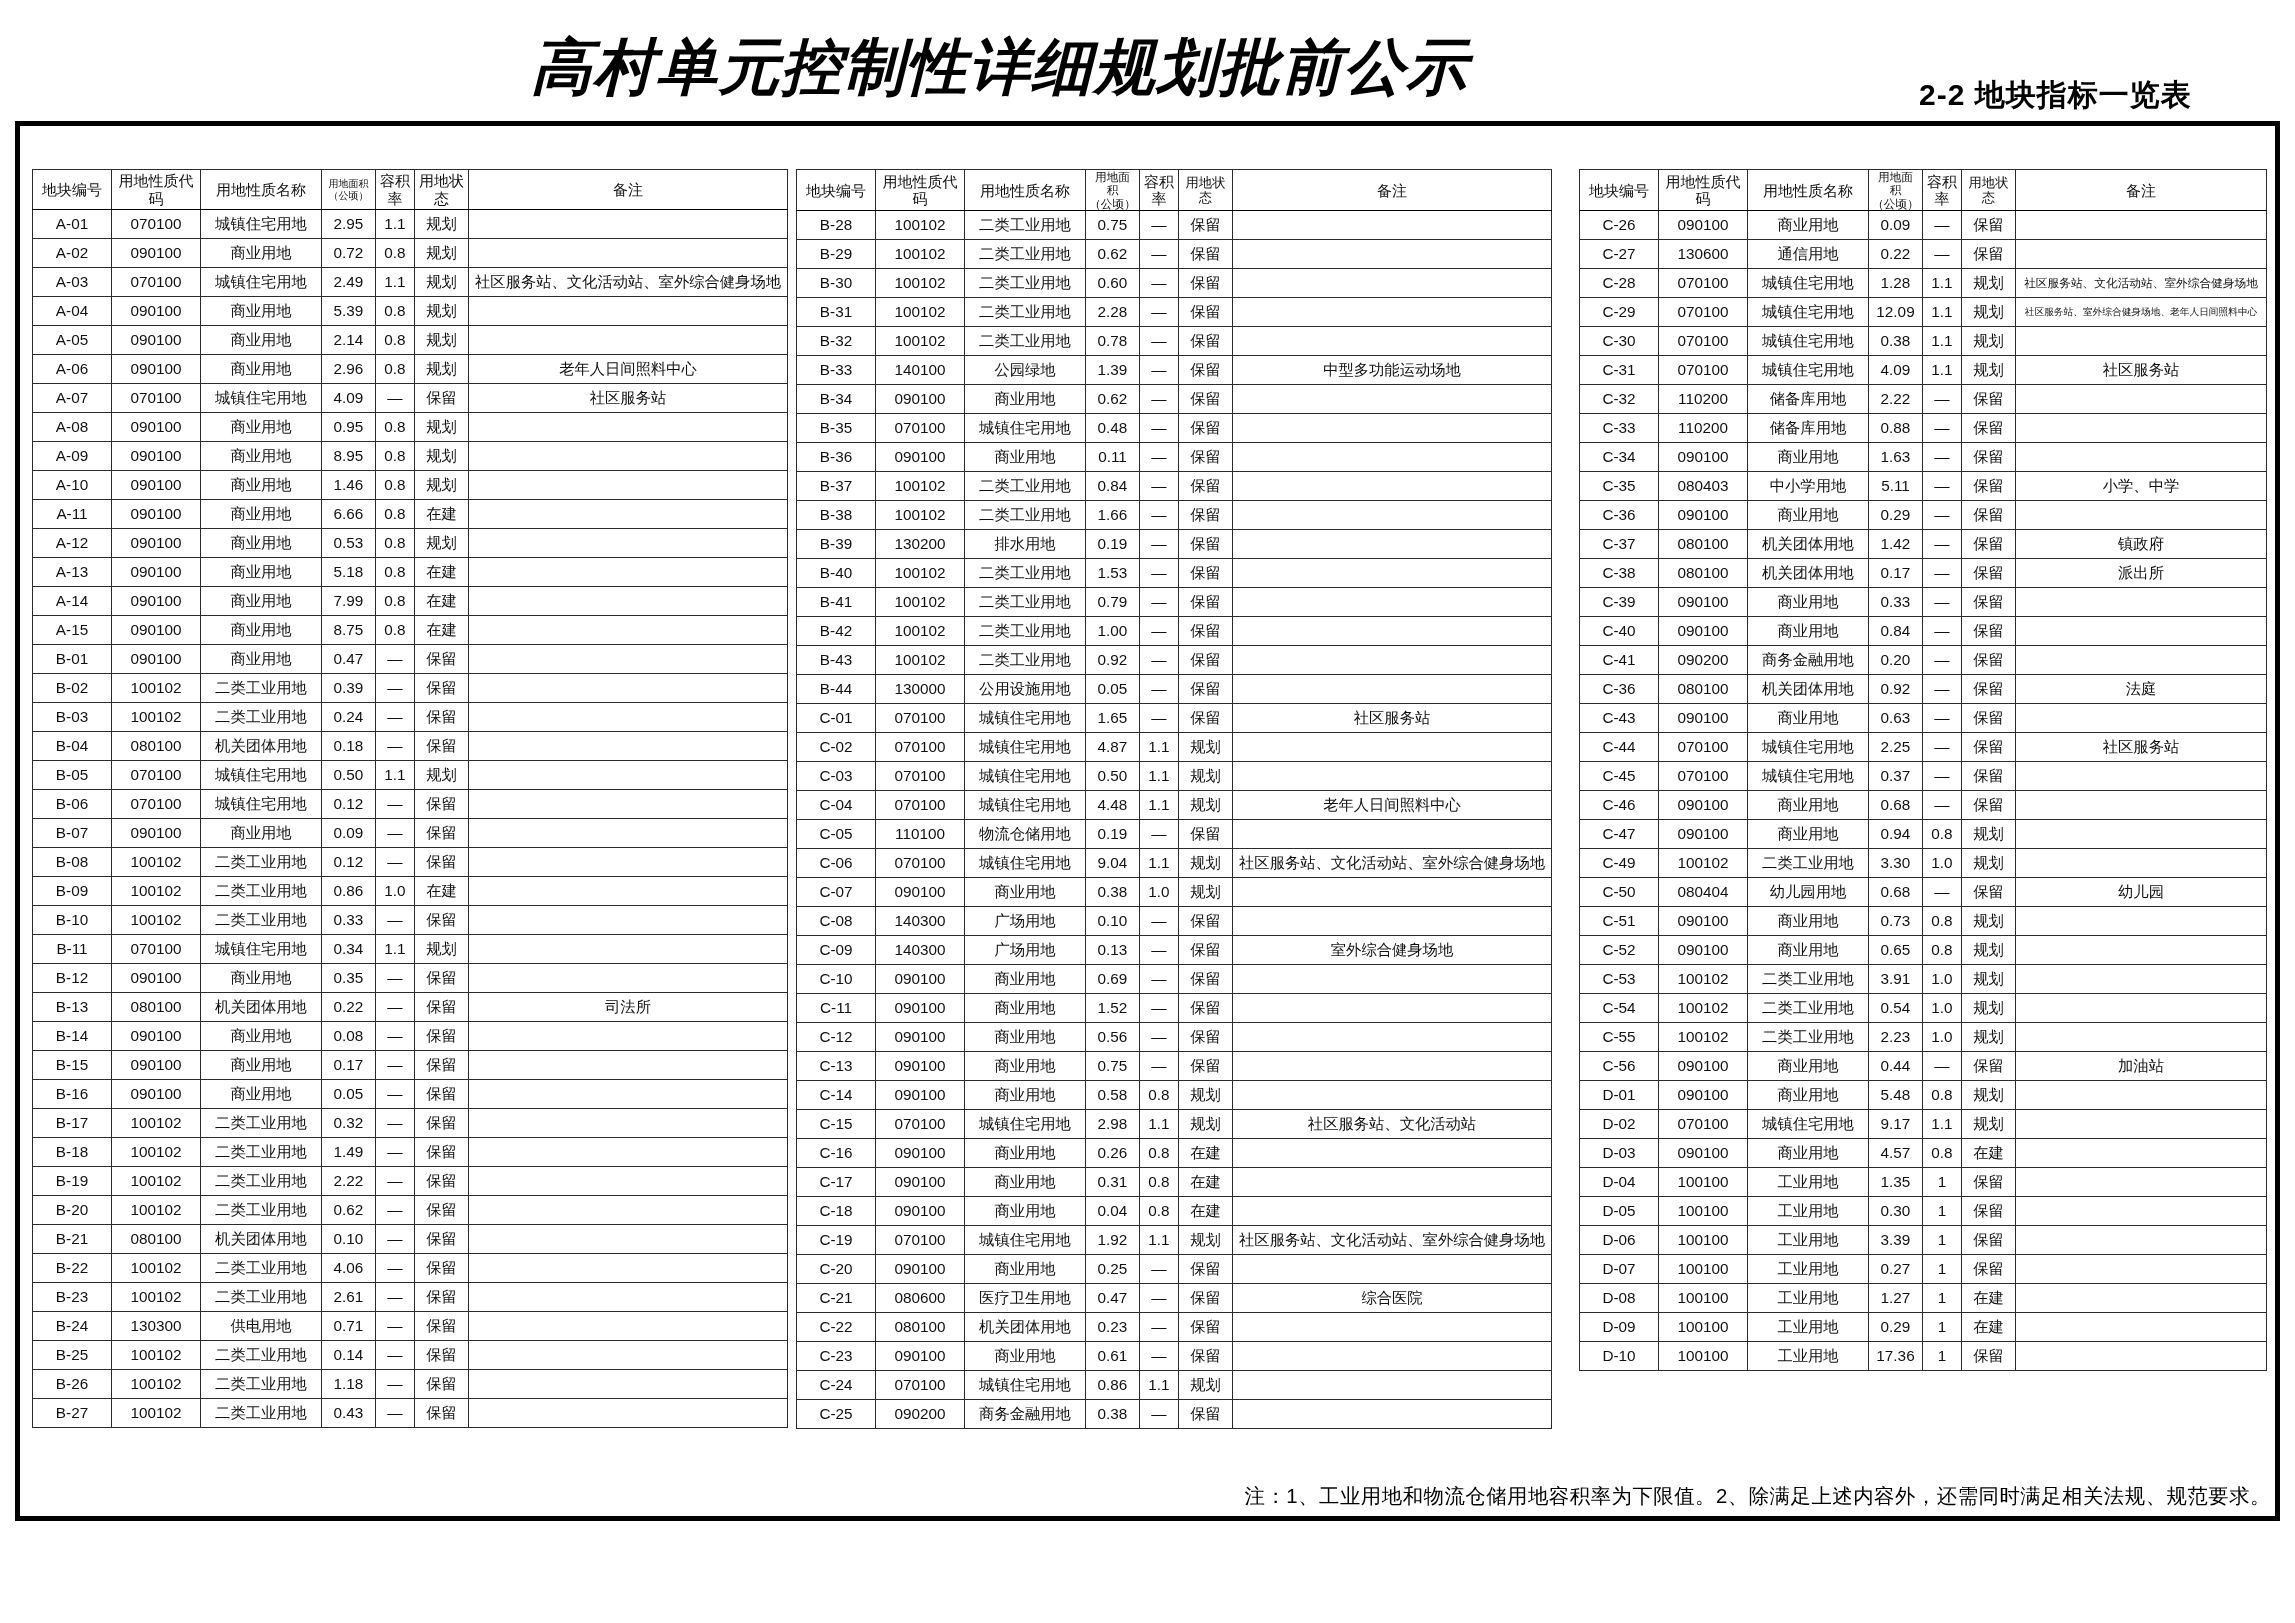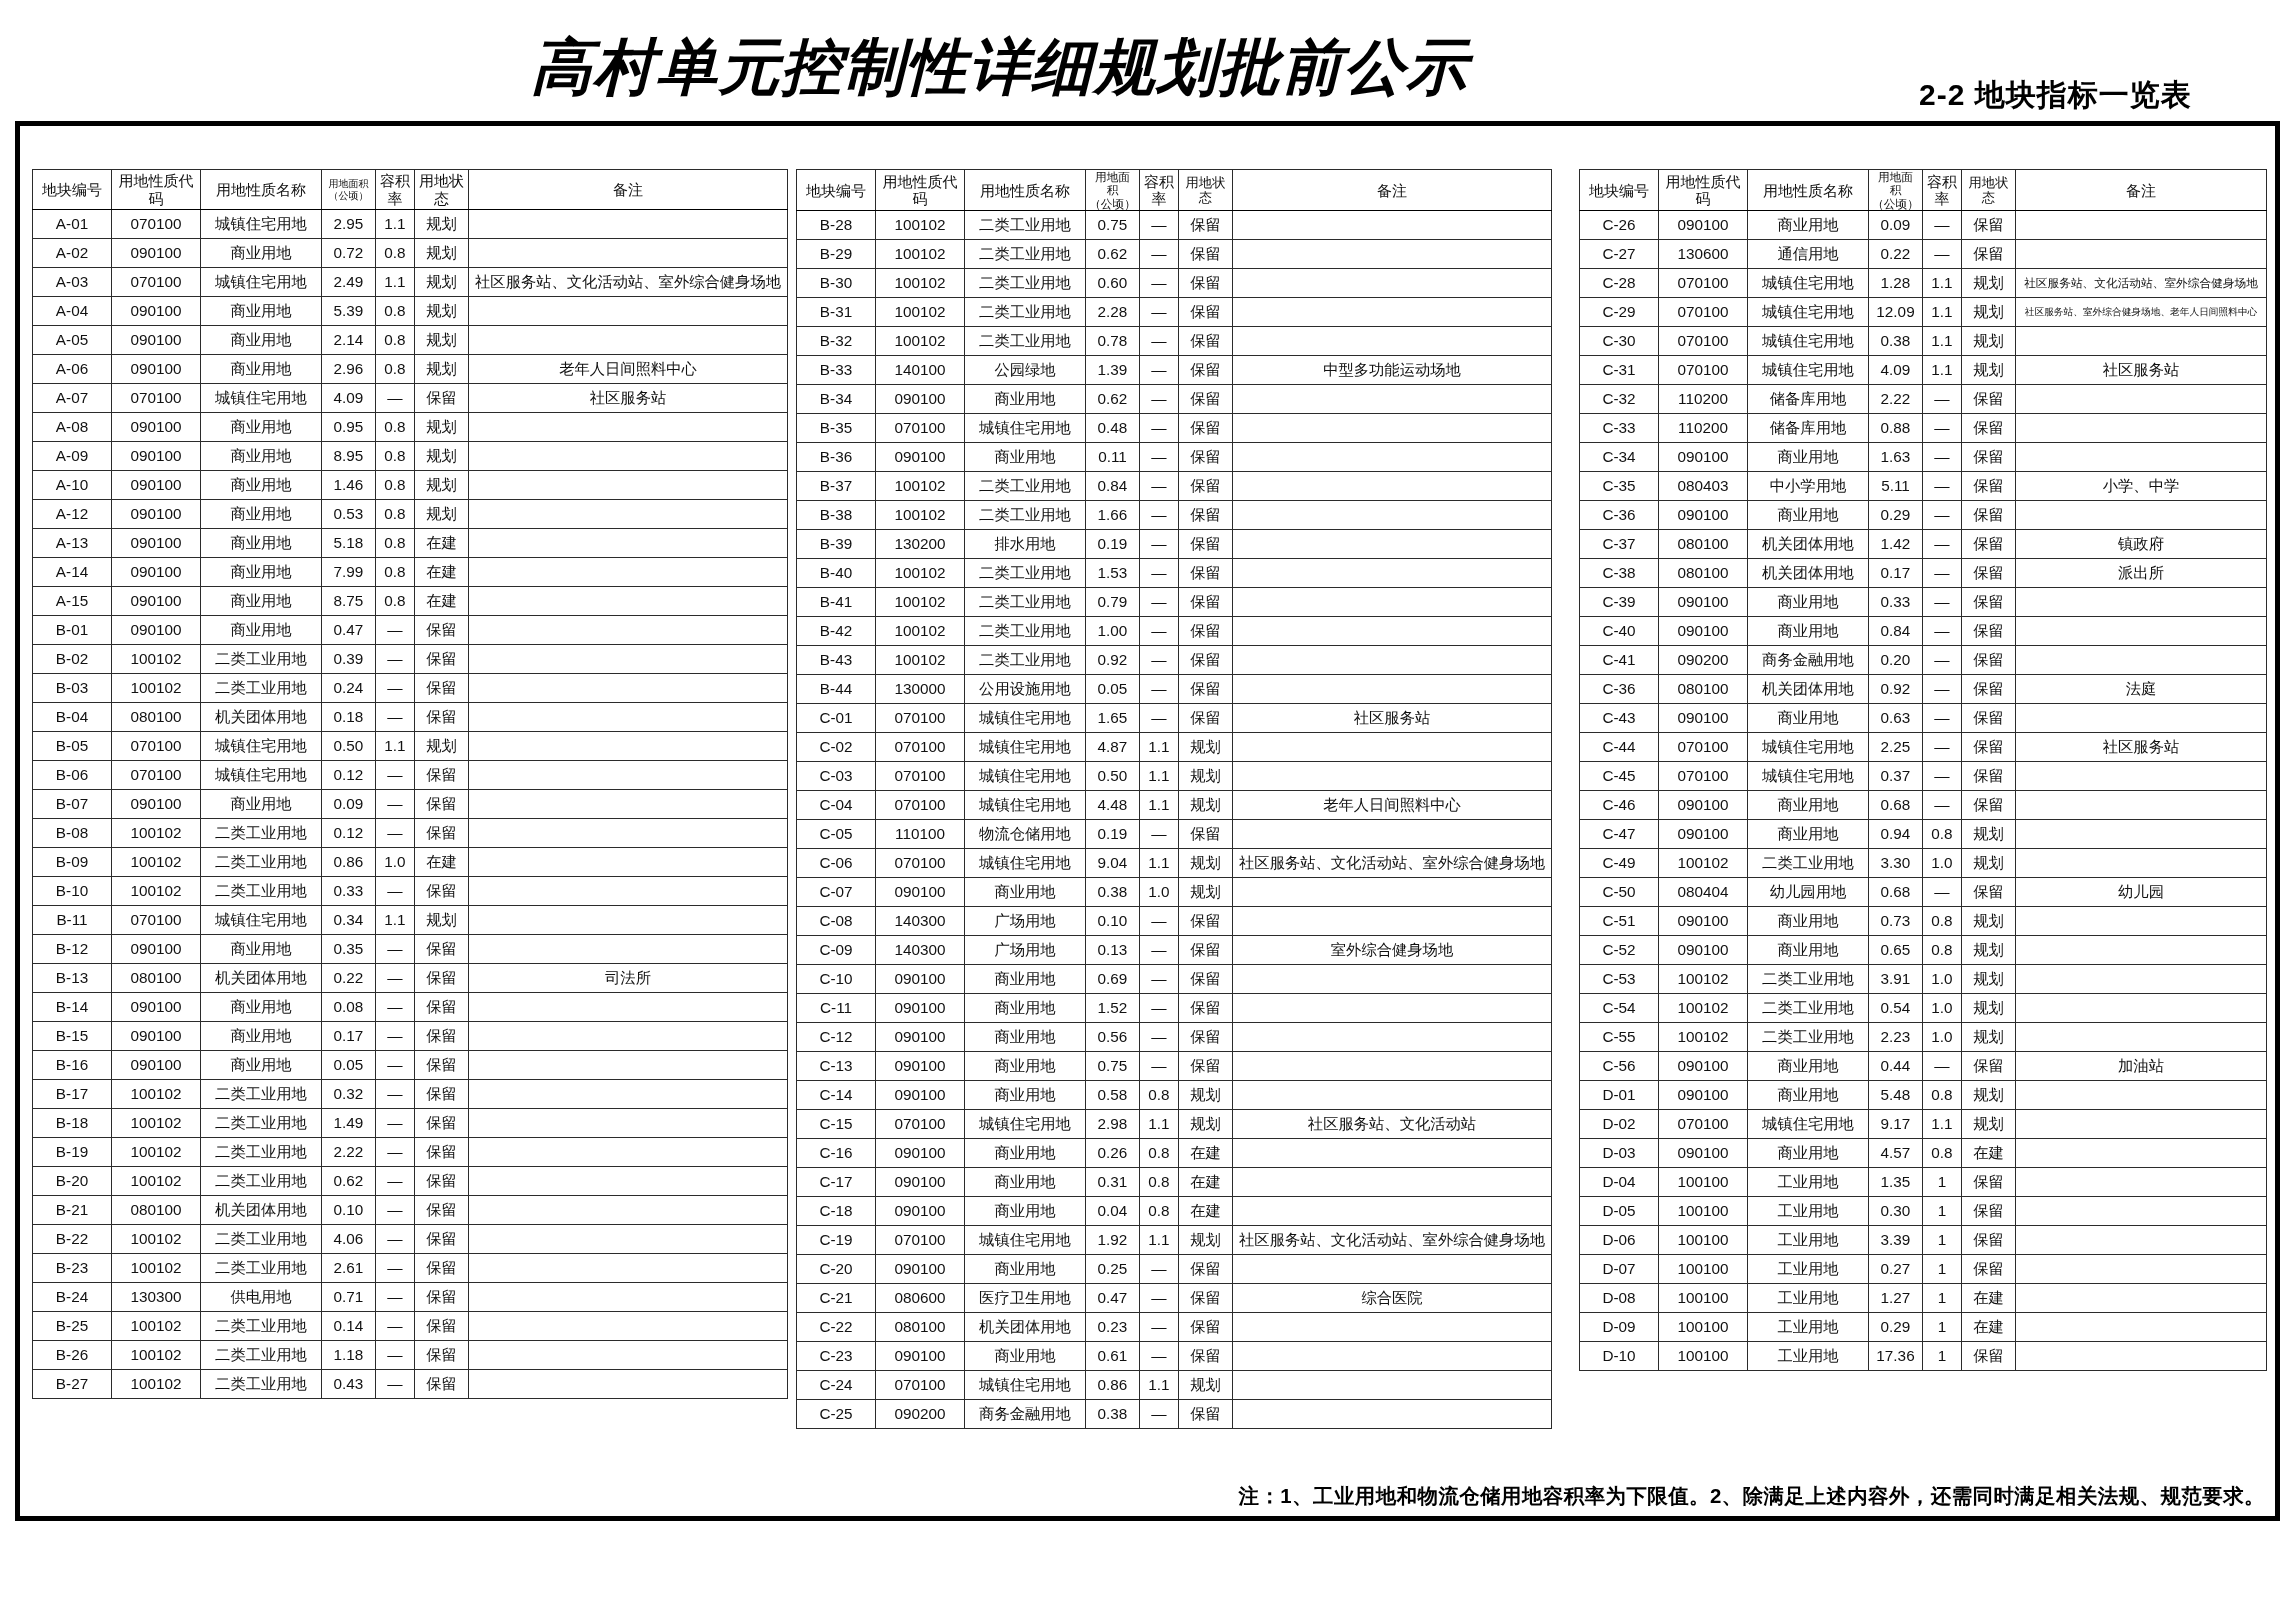--- a/index.html
+++ b/index.html
@@ -55,22 +55,22 @@
     border-bottom:1.5px solid #000;
   }
   table.parcel td{
     height:29px;
     font-size:15.3px;
     white-space:nowrap;
   }
   col.c1{width:79px;} col.c2{width:89px;} col.c3{width:121px;}
   col.c4{width:54px;} col.c5{width:39px;}  col.c6{width:54px;}
   .footnote{
-    position:absolute;right:30px;top:1482px;
-    font-size:20.4px;font-weight:bold;letter-spacing:0.5px;
+    position:absolute;right:24px;top:1482px;
+    font-size:20.4px;font-weight:normal;letter-spacing:0.5px;
     white-space:nowrap;color:#000;text-align:center;
   }
 </style>
 </head>
 <body>
 
 <div id="sheet">
 
   <div class="page-title">高村单元控制性详细规划批前公示</div>
 
@@ -185,20 +185,29 @@
         <tr>
           <td>A-10</td>
           <td>090100</td>
           <td>商业用地</td>
           <td>1.46</td>
           <td>0.8</td>
           <td>规划</td>
           <td></td>
         </tr>
         <tr>
+          <td>A-11</td>
+          <td>090100</td>
+          <td>商业用地</td>
+          <td>6.66</td>
+          <td>0.8</td>
+          <td>在建</td>
+          <td></td>
+        </tr>
+        <tr>
           <td>A-12</td>
           <td>090100</td>
           <td>商业用地</td>
           <td>0.53</td>
           <td>0.8</td>
           <td>规划</td>
           <td></td>
         </tr>
         <tr>
           <td>A-13</td>

